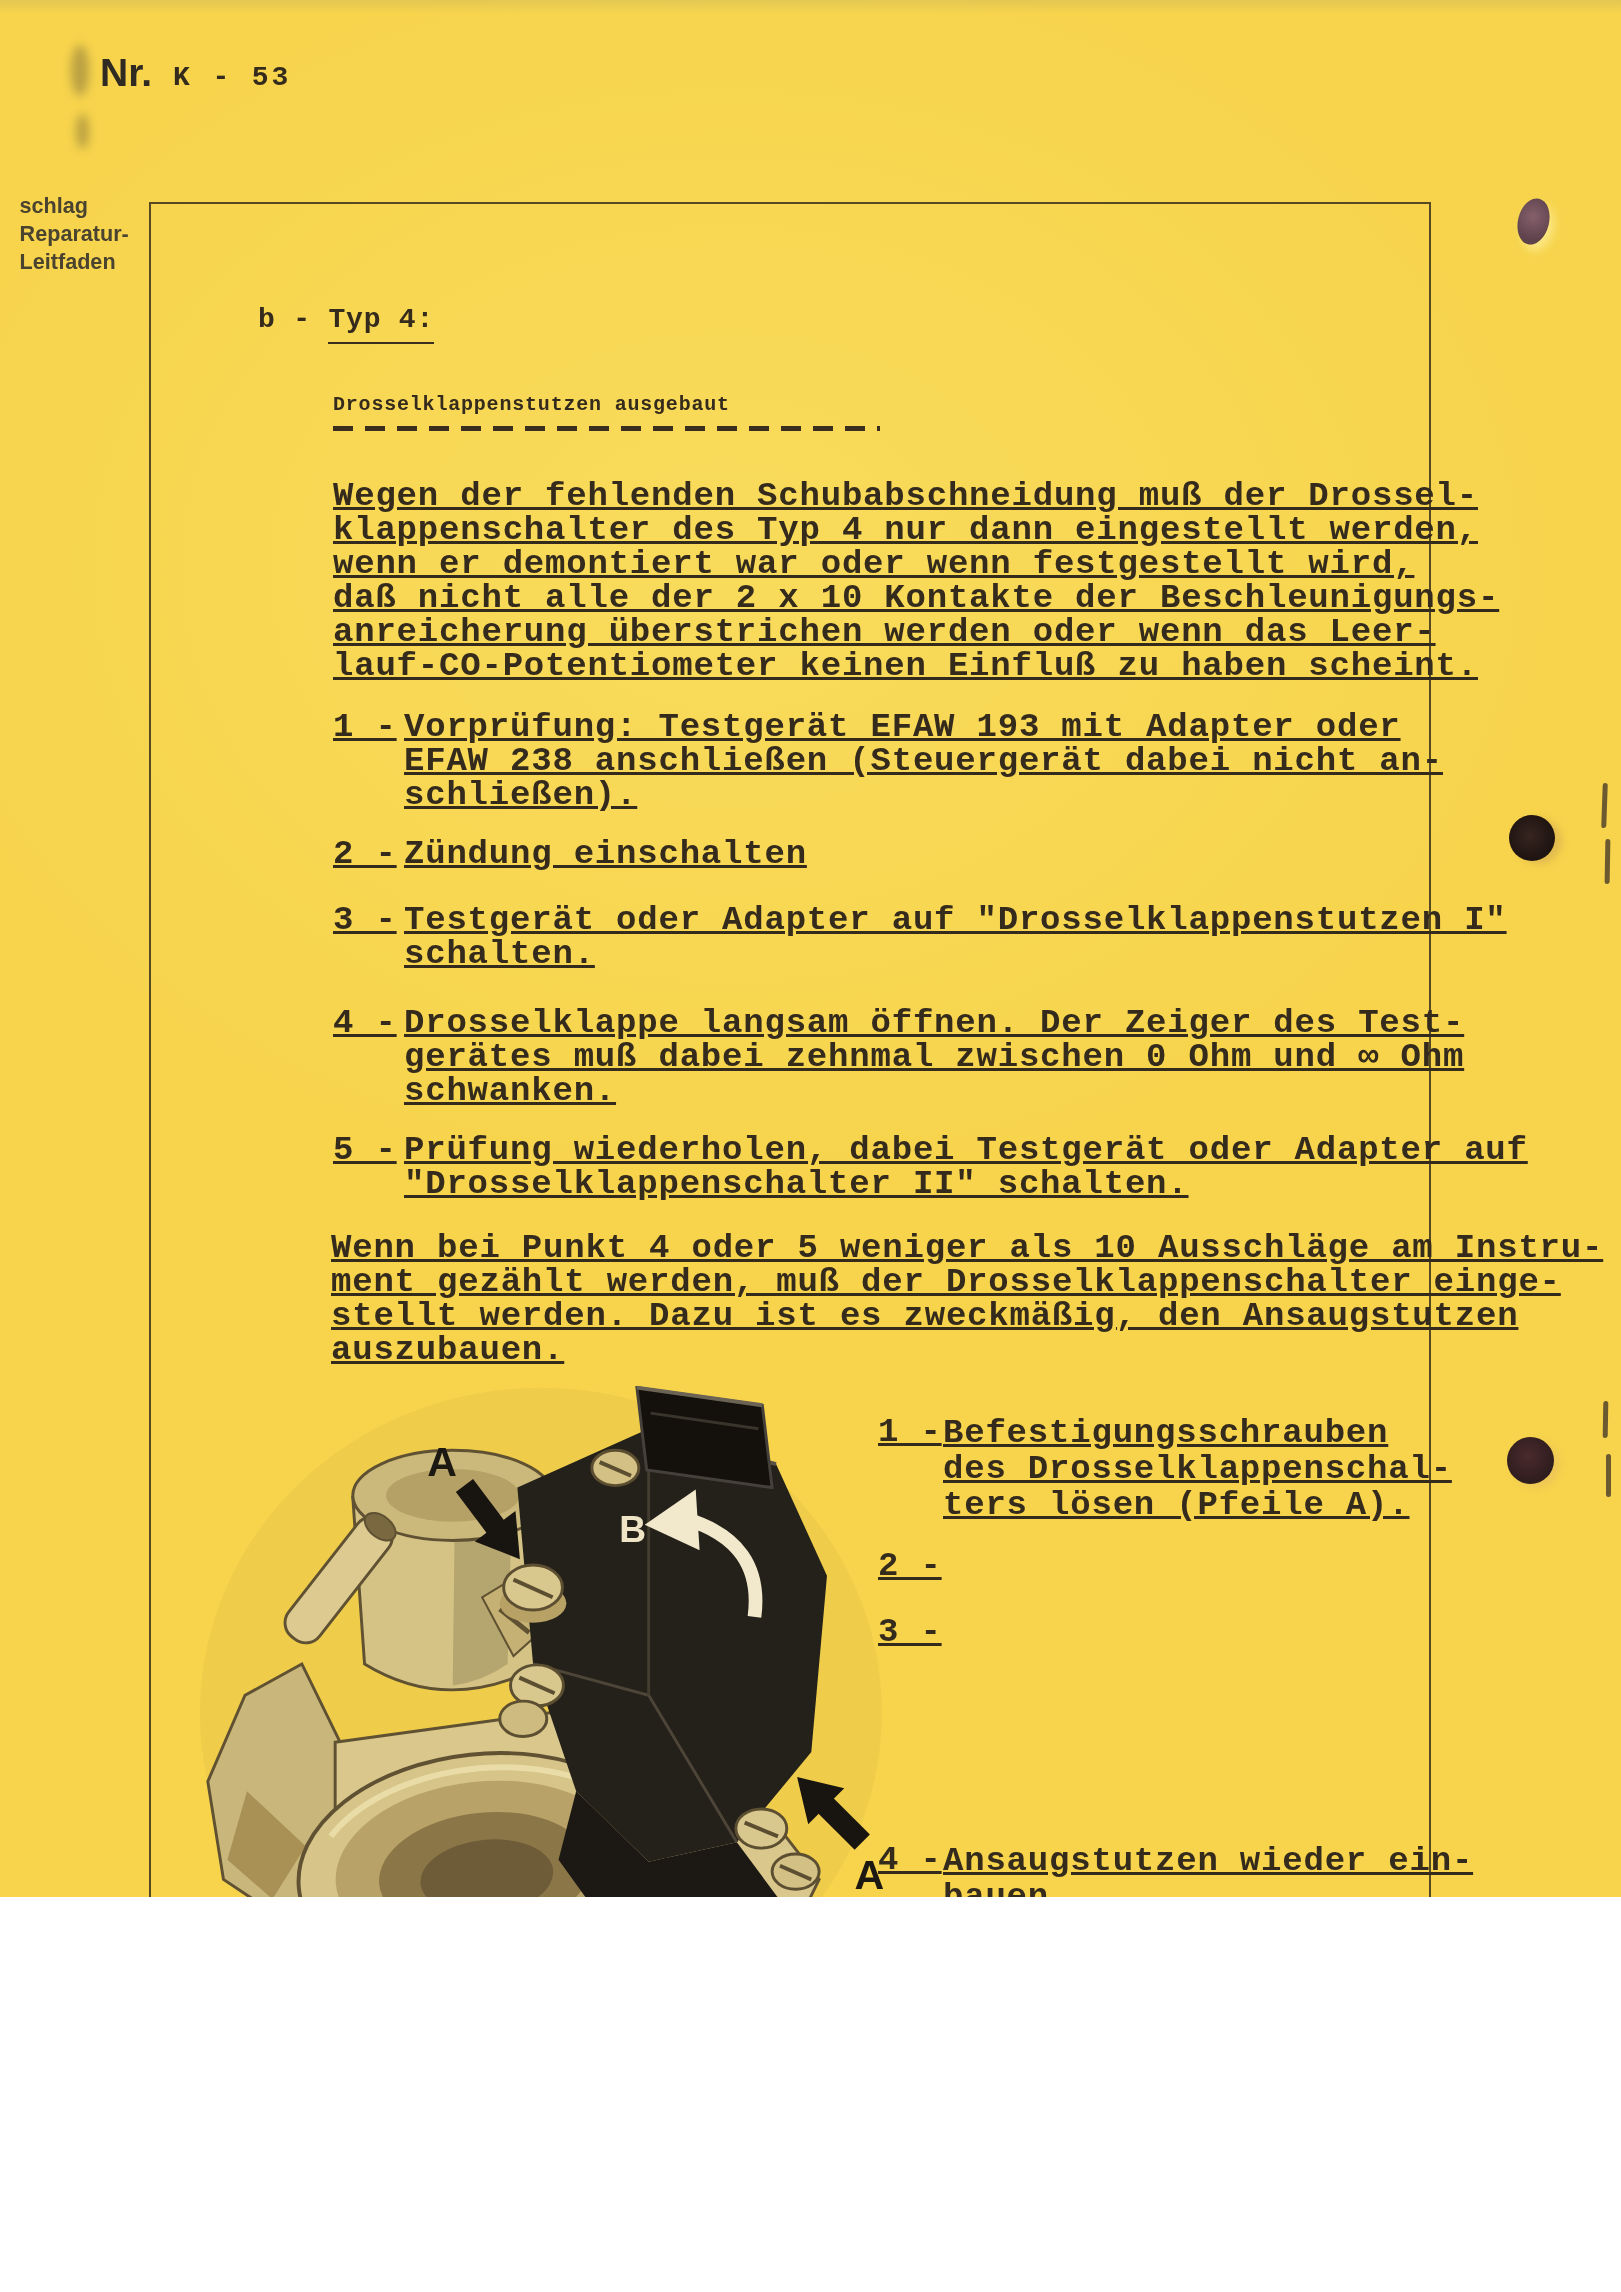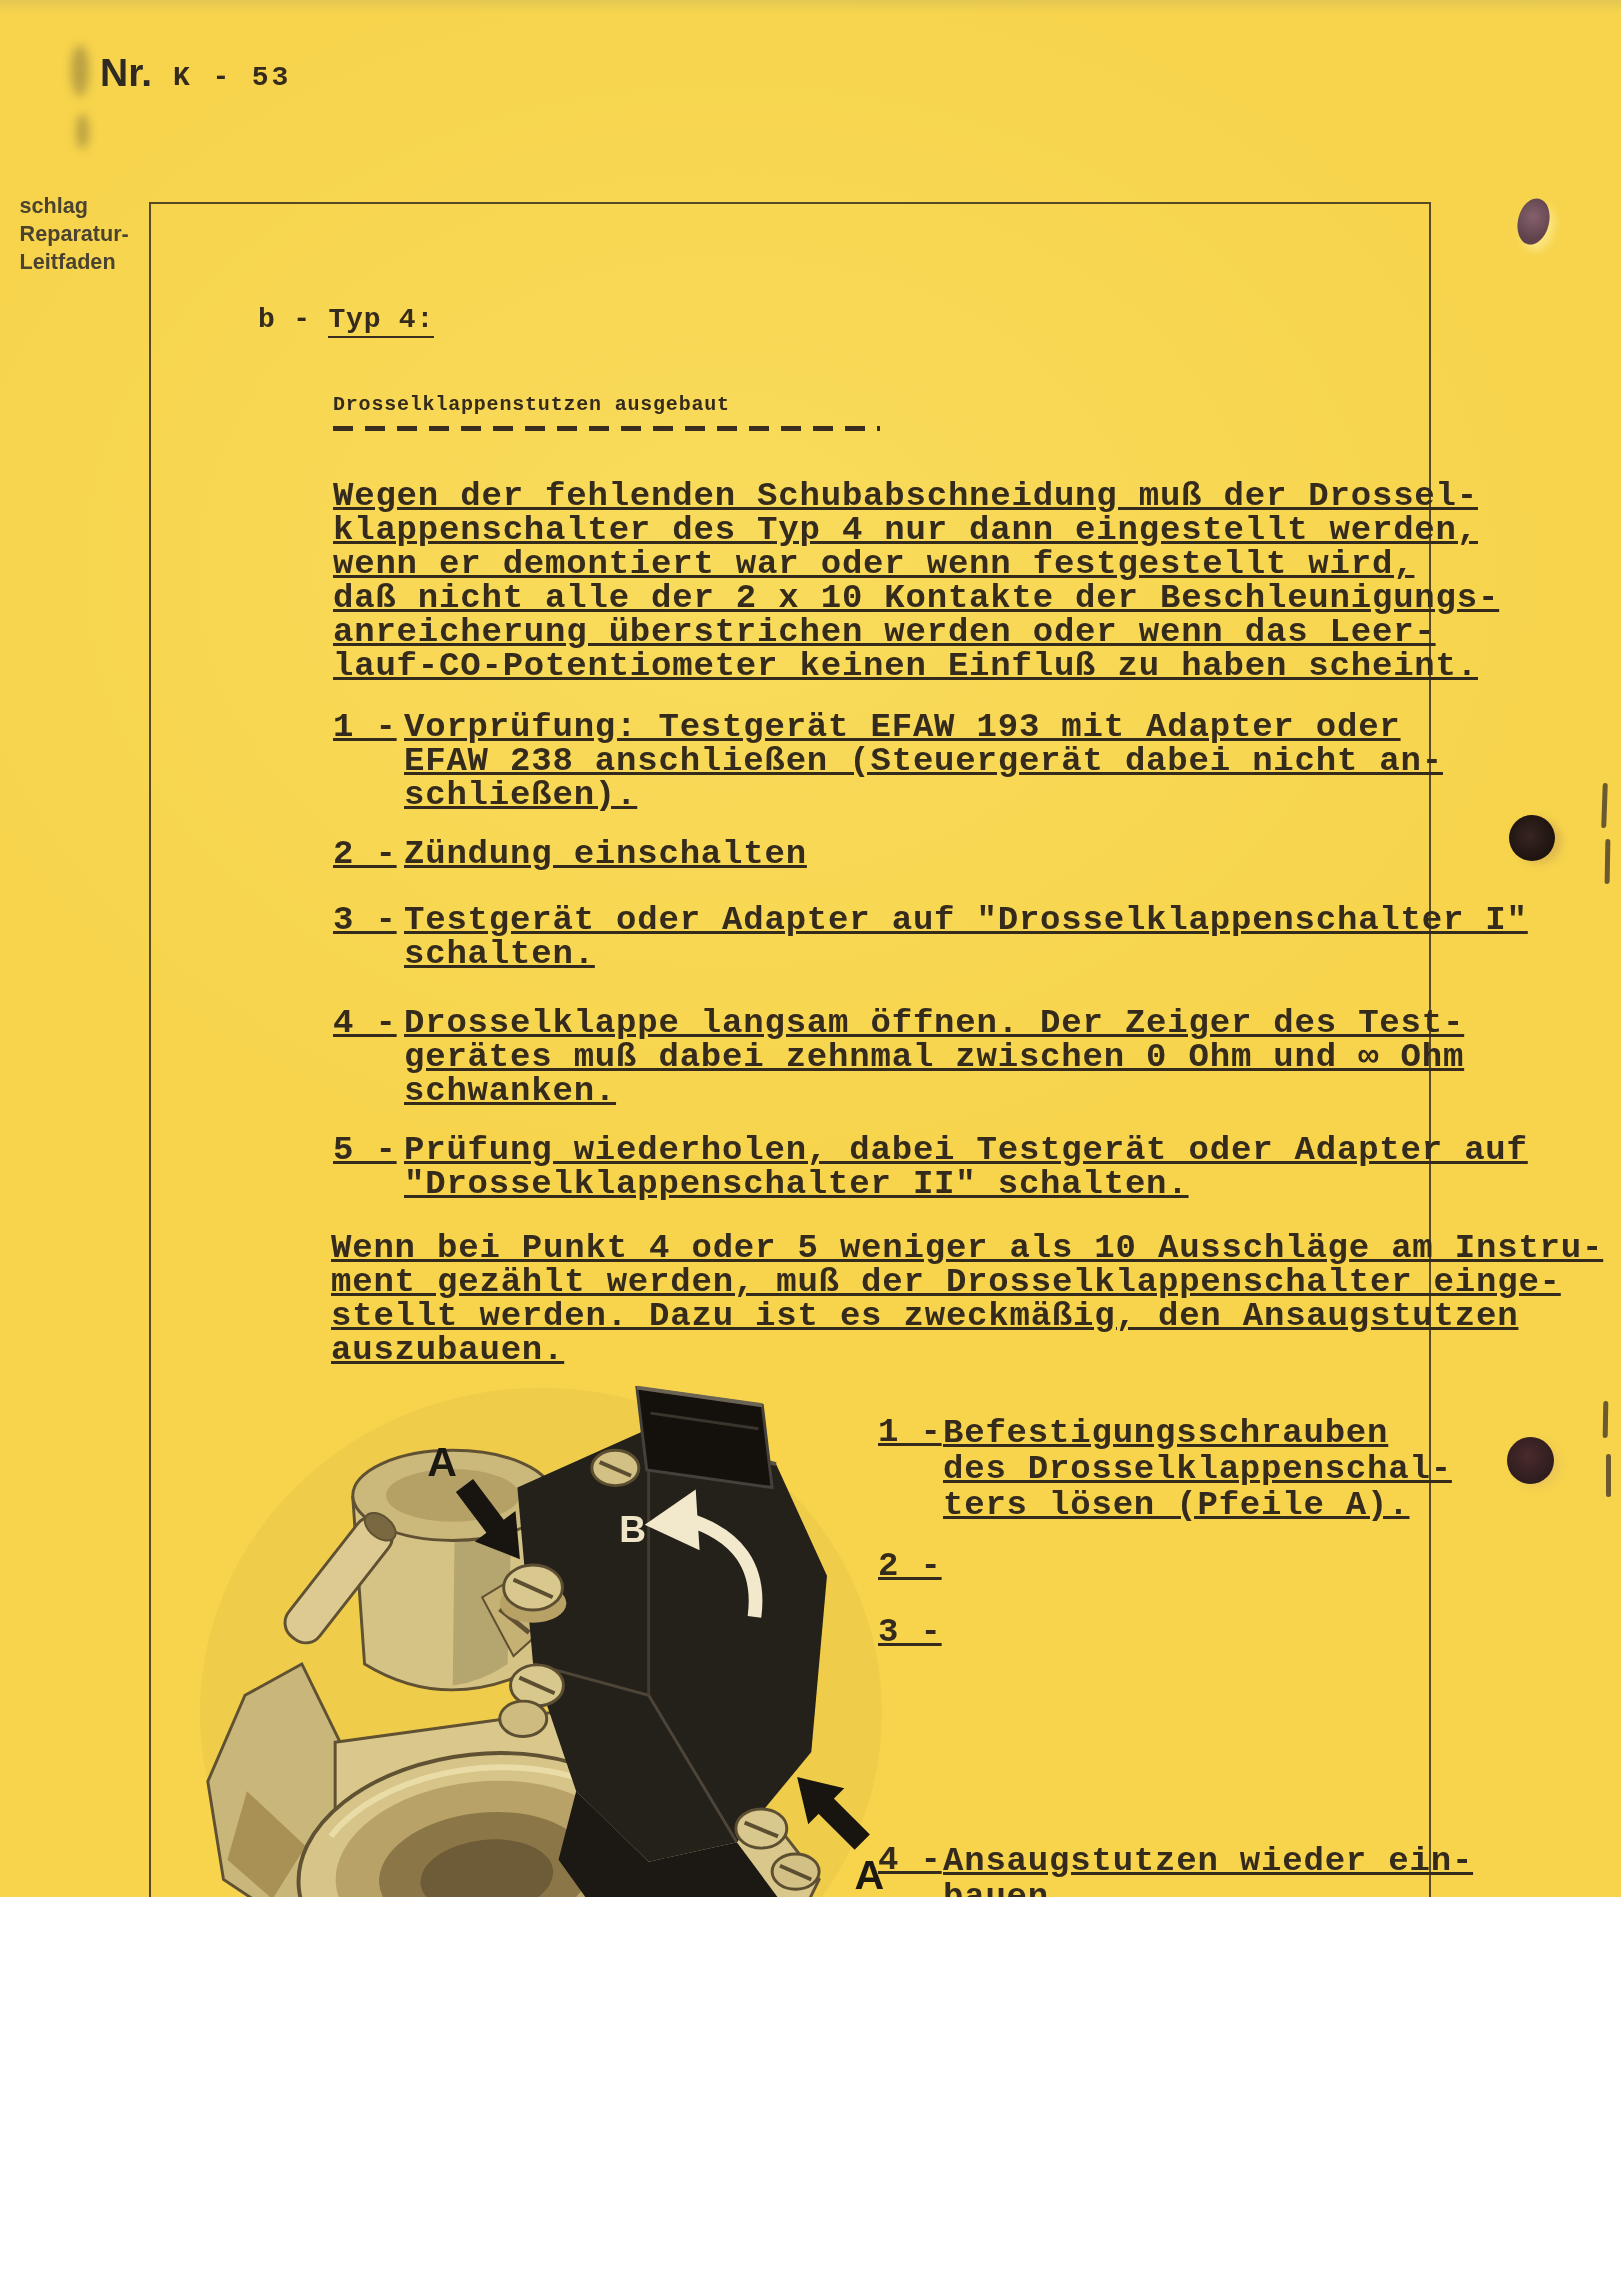--- a/index.html
+++ b/index.html
@@ -26,21 +26,21 @@
   .margin-note{
     left:19.6px;top:192px;font-size:21.6px;line-height:28px;font-weight:700;
     color:#4a4330;white-space:pre;
   }
   .content-box{
     left:149px;top:202px;width:1282px;height:1980px;
     border:2px solid #574a22;
     box-sizing:border-box;
   }
   .heading{left:107px;top:100px;font-size:28px;}
-  .heading .u{border-bottom:2.9px solid #3a2f1e;padding-bottom:1px;font-family:Liberation Mono, monospace;}
+  .heading .u{border-bottom:2.9px solid #3a2f1e;padding-bottom:7px;font-family:Liberation Mono, monospace;}
   .subheading{left:182px;top:189px;font-size:20px;}
   .dash-underline{
     left:182px;top:222px;width:547px;height:4.9px;
     background:repeating-linear-gradient(90deg,#3a2f1e 0 19.6px,rgba(0,0,0,0) 19.6px 32px);
   }
   .para{font-size:34px;line-height:34px;text-decoration:underline;}
   .intro{left:182px;top:275px;}
   .note{left:180px;top:1027px;}
   .step{display:flex;}
   .step .num{flex:none;width:71px;}
@@ -111,21 +111,21 @@
       <span class="txt">Vorprüfung: Testgerät EFAW 193 mit Adapter oder
 EFAW 238 anschließen (Steuergerät dabei nicht an-
 schließen).</span>
     </div>
     <div class="abs mono para step s2">
       <span class="num">2 -</span>
       <span class="txt">Zündung einschalten</span>
     </div>
     <div class="abs mono para step s3">
       <span class="num">3 -</span>
-      <span class="txt">Testgerät oder Adapter auf "Drosselklappenschalter I"
+      <span class="txt">Testgerät oder Adapter auf "Drosselklappenstutzen I"
 schalten.</span>
     </div>
     <div class="abs mono para step s4">
       <span class="num">4 -</span>
       <span class="txt">Drosselklappe langsam öffnen. Der Zeiger des Test-
 gerätes muß dabei zehnmal zwischen 0 Ohm und ∞ Ohm
 schwanken.</span>
     </div>
     <div class="abs mono para step s5">
       <span class="num">5 -</span>

